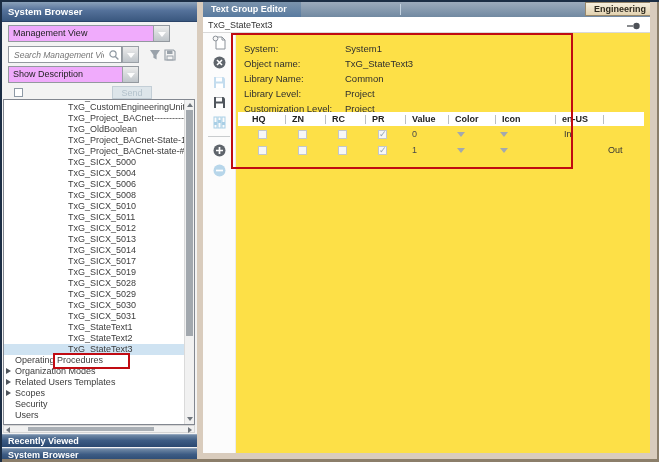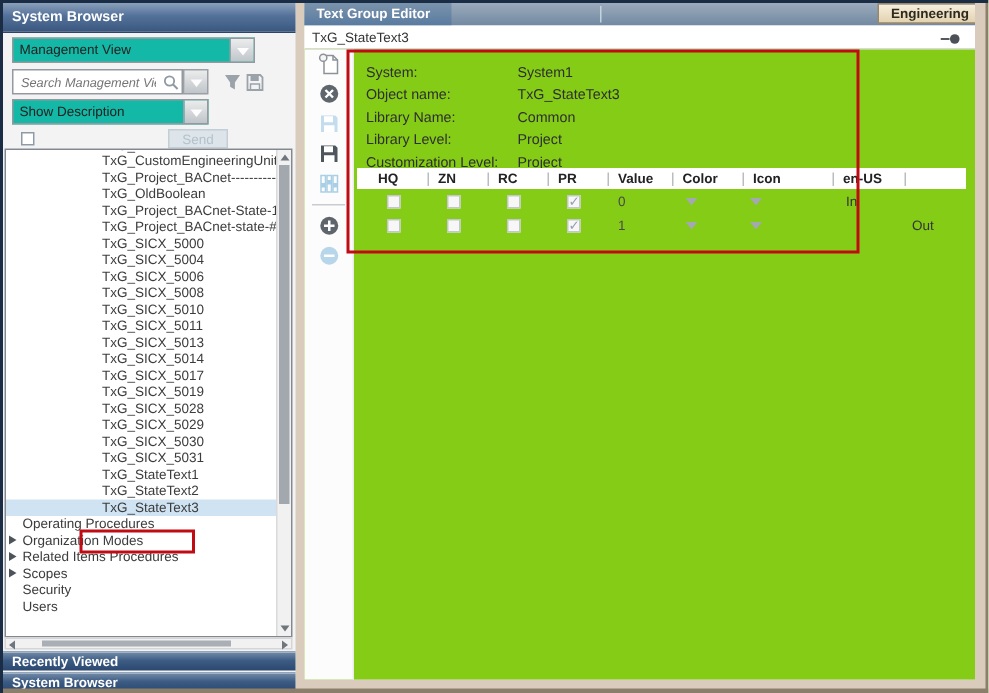--- a/index.html
+++ b/index.html
@@ -8,21 +8,21 @@
   
   .b-top{position:absolute;left:0;top:0;width:659px;height:2px;background:#1b2d44;z-index:40;}
   .b-left{position:absolute;left:0;top:0;width:2px;height:462px;background:#1b2d44;z-index:40;}
   .b-right{position:absolute;left:650px;top:0;width:9px;height:462px;background:#d9ccbd;border-right:2px solid #8b7e6a;z-index:39;}
   .b-bottom{position:absolute;left:0;top:459px;width:659px;height:3px;background:#8b7e6a;z-index:39;}
 
   
   .left-panel{position:absolute;left:2px;top:2px;width:195px;height:458px;background:#f3f3f3;}
   .panel-title{height:20px;background:linear-gradient(#8ba1ba,#54719a 45%,#3a587f);color:#fff;
     font-size:9.5px;font-weight:bold;line-height:20px;padding-left:6px;border-bottom:1px solid #2b4468;}
-  .combo{position:absolute;height:17px;background:#14b8a6;border:1px solid #93999f;font-size:9px;color:#222;}
+  .combo{position:absolute;height:17px;background:#f0abfc;border:1px solid #93999f;font-size:9px;color:#222;}
   .combo .cval{position:absolute;left:4px;top:0;line-height:15px;white-space:nowrap;}
   .arrow-btn{position:absolute;right:0;top:0;bottom:0;width:16px;background:linear-gradient(#ececec,#bfc5ca);
     border-left:1px solid #9aa0a6;}
   .arrow-btn::after{content:"";position:absolute;left:4px;top:6px;border-left:4px solid transparent;
     border-right:4px solid transparent;border-top:5px solid #fdfdfd;}
   .searchbox{position:absolute;left:6px;top:44px;width:114px;height:17px;background:#fff;border:1px solid #93999f;}
   .searchbox input{position:absolute;left:3px;top:1px;width:94px;height:13px;border:none;outline:none;
     font-size:8.5px;font-style:italic;color:#a7acb1;background:transparent;}
   .sbtn{position:absolute;top:44px;height:17px;}
   .icon-btn{position:absolute;width:14px;height:14px;}
@@ -60,21 +60,21 @@
   .tabbar{position:absolute;left:0;top:0;right:0;height:15px;background:linear-gradient(#9cabbc,#7189a1);}
   .tab{position:absolute;top:0;height:15px;font-size:9px;font-weight:bold;line-height:15px;padding-left:8px;}
   .tab.active{background:linear-gradient(#7b93ac,#597ba0);color:#fff;}
   .tab.inactive{color:#c8d8e7;}
   .tabsep{position:absolute;left:197px;top:2px;width:1px;height:11px;background:#c4d3e1;}
   .mode-badge{position:absolute;right:-5px;top:0;width:70px;height:14px;background:linear-gradient(#f7efdd,#e2d2b0);
     border:1px solid #97876b;color:#2e2a1e;font-size:9px;font-weight:bold;text-align:center;line-height:12px;}
   .objrow{position:absolute;left:0;top:15px;right:0;height:16px;background:#fff;border-bottom:1px solid #d9d9d9;}
   .objrow .oname{font-size:9px;color:#333;line-height:16px;padding-left:5px;}
   .pin{position:absolute;right:10px;top:5px;}
-  .content{position:absolute;left:0;top:31px;right:0;bottom:0;background:#84cc16;}
+  .content{position:absolute;left:0;top:31px;right:0;bottom:0;background:#fde047;}
   .tstrip{position:absolute;left:0;top:0;bottom:0;width:33px;background:#fcfcfc;border-right:1px solid #ececec;}
   .tbtn{position:absolute;left:9px;width:15px;height:15px;cursor:pointer;}
   .tsep{position:absolute;left:5px;top:103px;width:22px;height:1px;background:#c9ccce;}
   .editor{position:absolute;left:33px;top:0;right:0;bottom:0;}
   .form{position:absolute;left:8px;top:8px;}
   .frow{height:15px;line-height:15px;font-size:9.5px;color:#2e2e2e;white-space:nowrap;}
   .frow .flabel{display:inline-block;width:101px;}
   .tgtable{position:absolute;left:2px;top:79px;width:406px;}
   .thead{position:relative;height:14px;background:#fff;}
   .thead .hcol{position:absolute;top:0;font-size:9px;font-weight:bold;color:#222;line-height:15px;}
@@ -141,34 +141,35 @@
           <div class="tree-row ind2"><span class="tlabel">TxG_Project_BACnet----------</span></div>
           <div class="tree-row ind2"><span class="tlabel">TxG_OldBoolean</span></div>
           <div class="tree-row ind2"><span class="tlabel">TxG_Project_BACnet-State-1-State-2</span></div>
           <div class="tree-row ind2"><span class="tlabel">TxG_Project_BACnet-state-#1-state-s</span></div>
           <div class="tree-row ind2"><span class="tlabel">TxG_SICX_5000</span></div>
           <div class="tree-row ind2"><span class="tlabel">TxG_SICX_5004</span></div>
           <div class="tree-row ind2"><span class="tlabel">TxG_SICX_5006</span></div>
           <div class="tree-row ind2"><span class="tlabel">TxG_SICX_5008</span></div>
           <div class="tree-row ind2"><span class="tlabel">TxG_SICX_5010</span></div>
           <div class="tree-row ind2"><span class="tlabel">TxG_SICX_5011</span></div>
+          <div class="tree-row ind2"><span class="tlabel">TxG_SICX_5012</span></div>
           <div class="tree-row ind2"><span class="tlabel">TxG_SICX_5013</span></div>
           <div class="tree-row ind2"><span class="tlabel">TxG_SICX_5014</span></div>
           <div class="tree-row ind2"><span class="tlabel">TxG_SICX_5017</span></div>
           <div class="tree-row ind2"><span class="tlabel">TxG_SICX_5019</span></div>
           <div class="tree-row ind2"><span class="tlabel">TxG_SICX_5028</span></div>
           <div class="tree-row ind2"><span class="tlabel">TxG_SICX_5029</span></div>
           <div class="tree-row ind2"><span class="tlabel">TxG_SICX_5030</span></div>
           <div class="tree-row ind2"><span class="tlabel">TxG_SICX_5031</span></div>
           <div class="tree-row ind2"><span class="tlabel">TxG_StateText1</span></div>
           <div class="tree-row ind2"><span class="tlabel">TxG_StateText2</span></div>
           <div class="tree-row ind2 sel"><span class="tlabel">TxG_StateText3</span></div>
           <div class="tree-row ind1"><span class="tlabel">Operating Procedures</span></div>
           <div class="tree-row has-exp"><span class="expander"></span><span class="tlabel">Organization Modes</span></div>
-          <div class="tree-row has-exp"><span class="expander"></span><span class="tlabel">Related Items Procedures</span></div>
+          <div class="tree-row has-exp"><span class="expander"></span><span class="tlabel">Related Users Templates</span></div>
           <div class="tree-row has-exp"><span class="expander"></span><span class="tlabel">Scopes</span></div>
           <div class="tree-row ind1"><span class="tlabel">Security</span></div>
           <div class="tree-row ind1"><span class="tlabel">Users</span></div>
         </div>
       <div class="vscroll">
         <span class="sarrow up"></span>
         <div class="vthumb"></div>
         <span class="sarrow down"></span>
       </div>
     </div>

